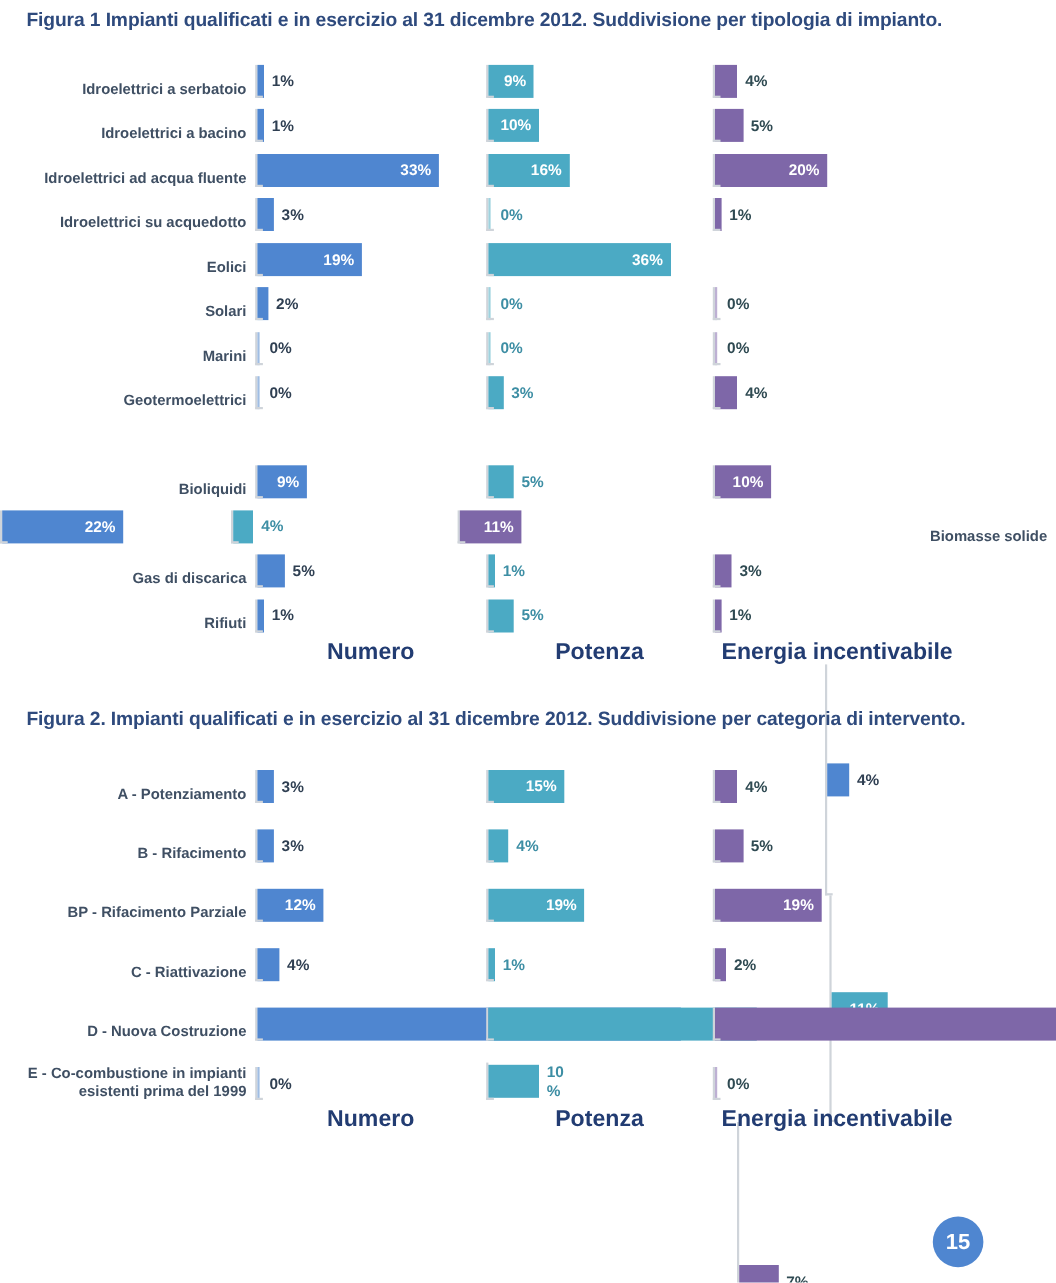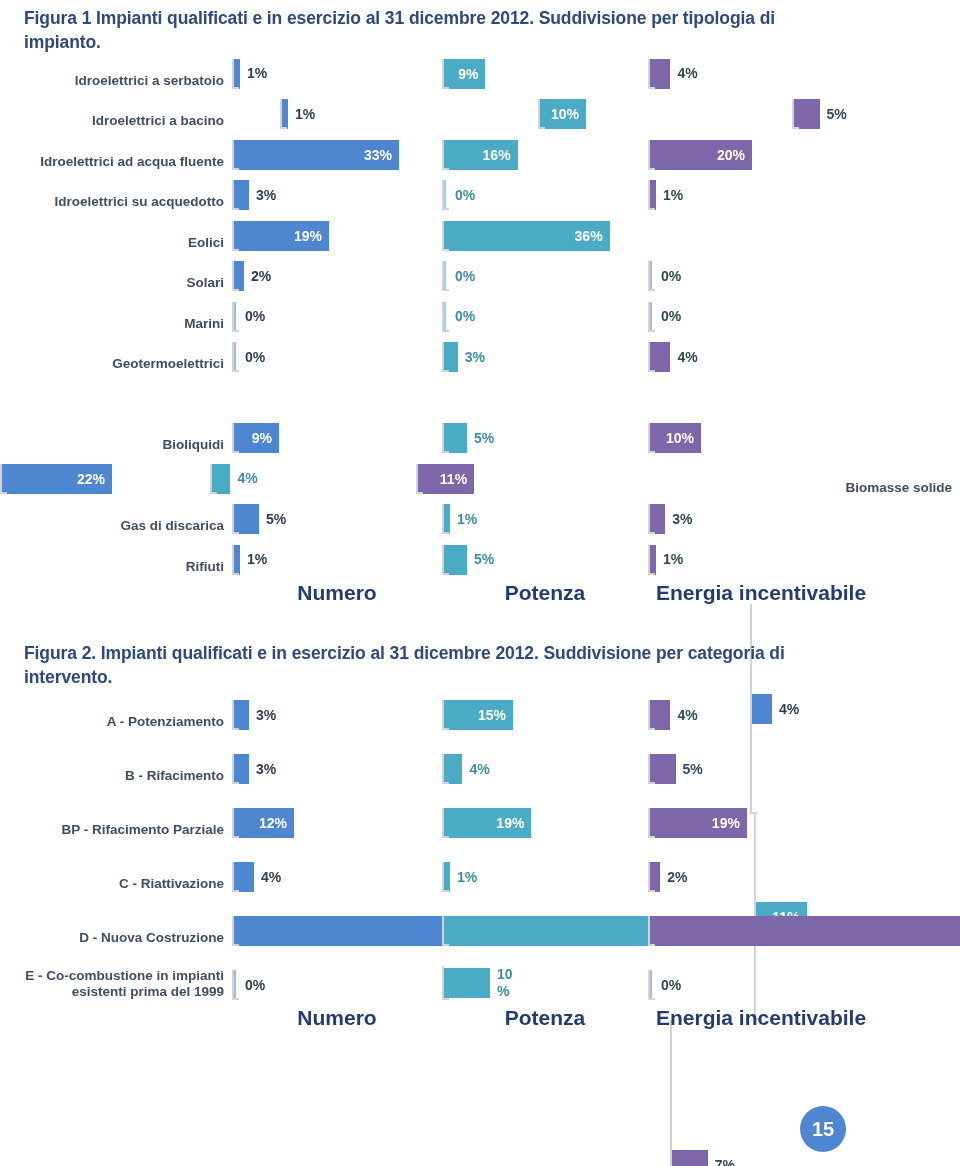--- a/index.html
+++ b/index.html
@@ -12,20 +12,21 @@
     height: 1166px;
     position: relative;
     font-family: "Liberation Sans", sans-serif;
     overflow: hidden;
   }
 
   .page {
     position: relative;
     width: 864px;
     height: 1166px;
+    padding-left: 48px;
   }
 
   
   .caption {
     position: absolute;
     left: 24px;
     right: 20px;
     font-size: 17.5px;
     font-weight: bold;
     color: #2e4a7d;
@@ -201,21 +202,21 @@
               </div>
             </div>
           </div>
           <div class="panel p-ene">
             <div class="bar-wrap">
               <div class="bar s-ene" style="width: 20.4px;"></div>
               <span class="val outside tint-ene">4%</span>
             </div>
           </div>
         </div>
-        <div class="row" style="height: 40.5px; gap: 48px;">
+        <div class="row" style="height: 40.5px;">
           <div class="cat-label">
             <div>
               <span>Idroelettrici a bacino</span>
             </div>
           </div>
           <div class="panel p-num">
             <div class="bar-wrap">
               <div class="bar s-num" style="width: 6px;"></div>
               <span class="val outside tint-num">1%</span>
             </div>

